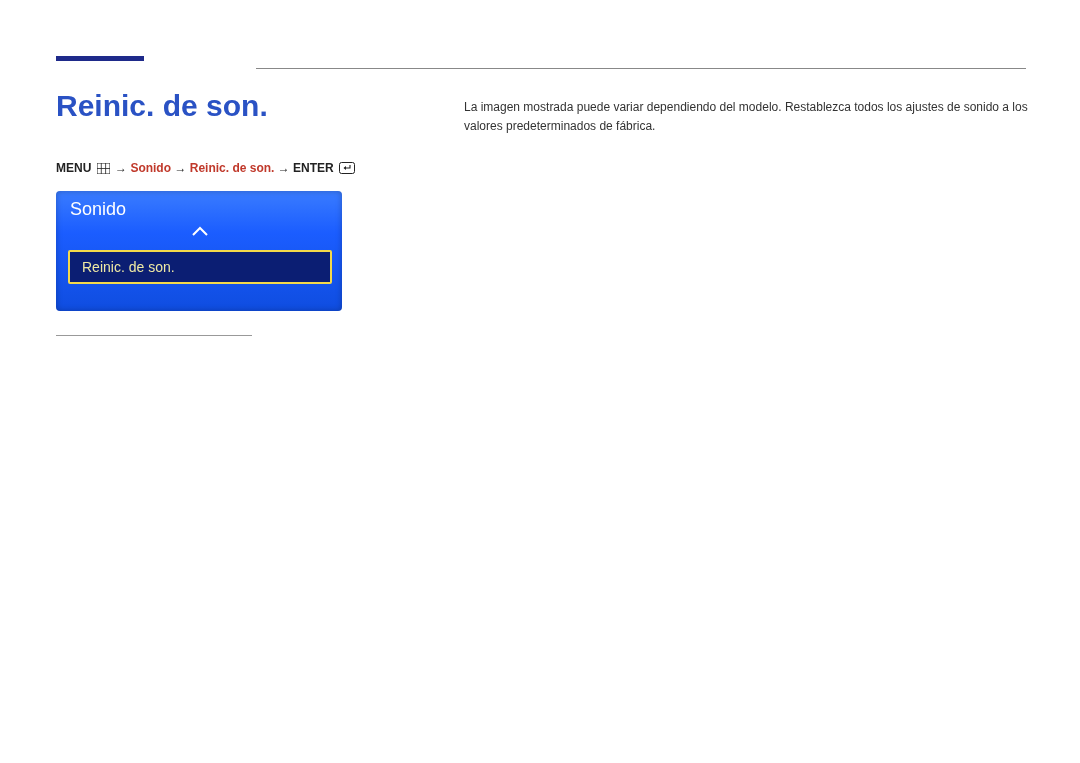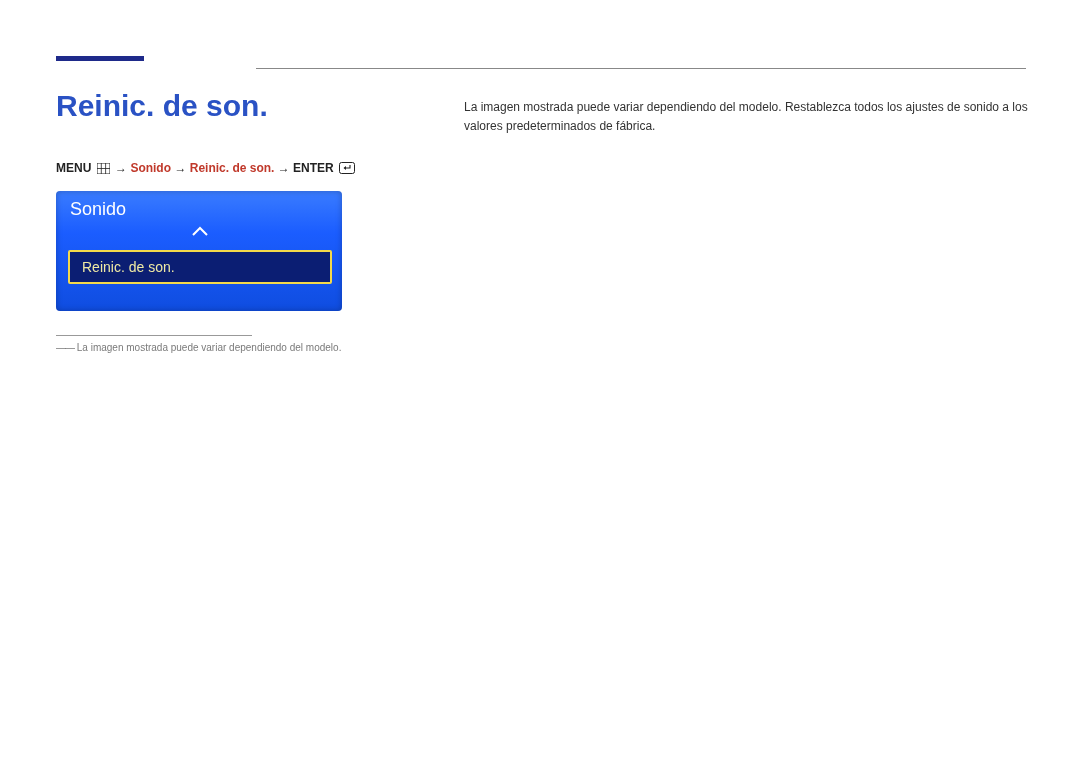--- a/index.html
+++ b/index.html
@@ -139,19 +139,15 @@
     <div class="menu-title">Sonido</div>
     <div class="menu-up-area">
       <svg width="18" height="12" viewBox="0 0 18 12">
         <path d="M2 9 L9 2 L16 9" fill="none" stroke="#ffffff" stroke-width="2"></path>
       </svg>
     </div>
     <div class="menu-selected">Reinic. de son.</div>
   </div>
 
   <hr class="footnote-hr">
-  <div class="footnote">
-    <span class="dash">――</span>
-    <span>La imagen mostrada puede variar dependiendo del modelo.</span>
-  </div>
 </div>
 
 <div class="bodycol">La imagen mostrada puede variar dependiendo del modelo. Restablezca todos los ajustes de sonido a los valores predeterminados de fábrica.</div>
 
 </body></html>

